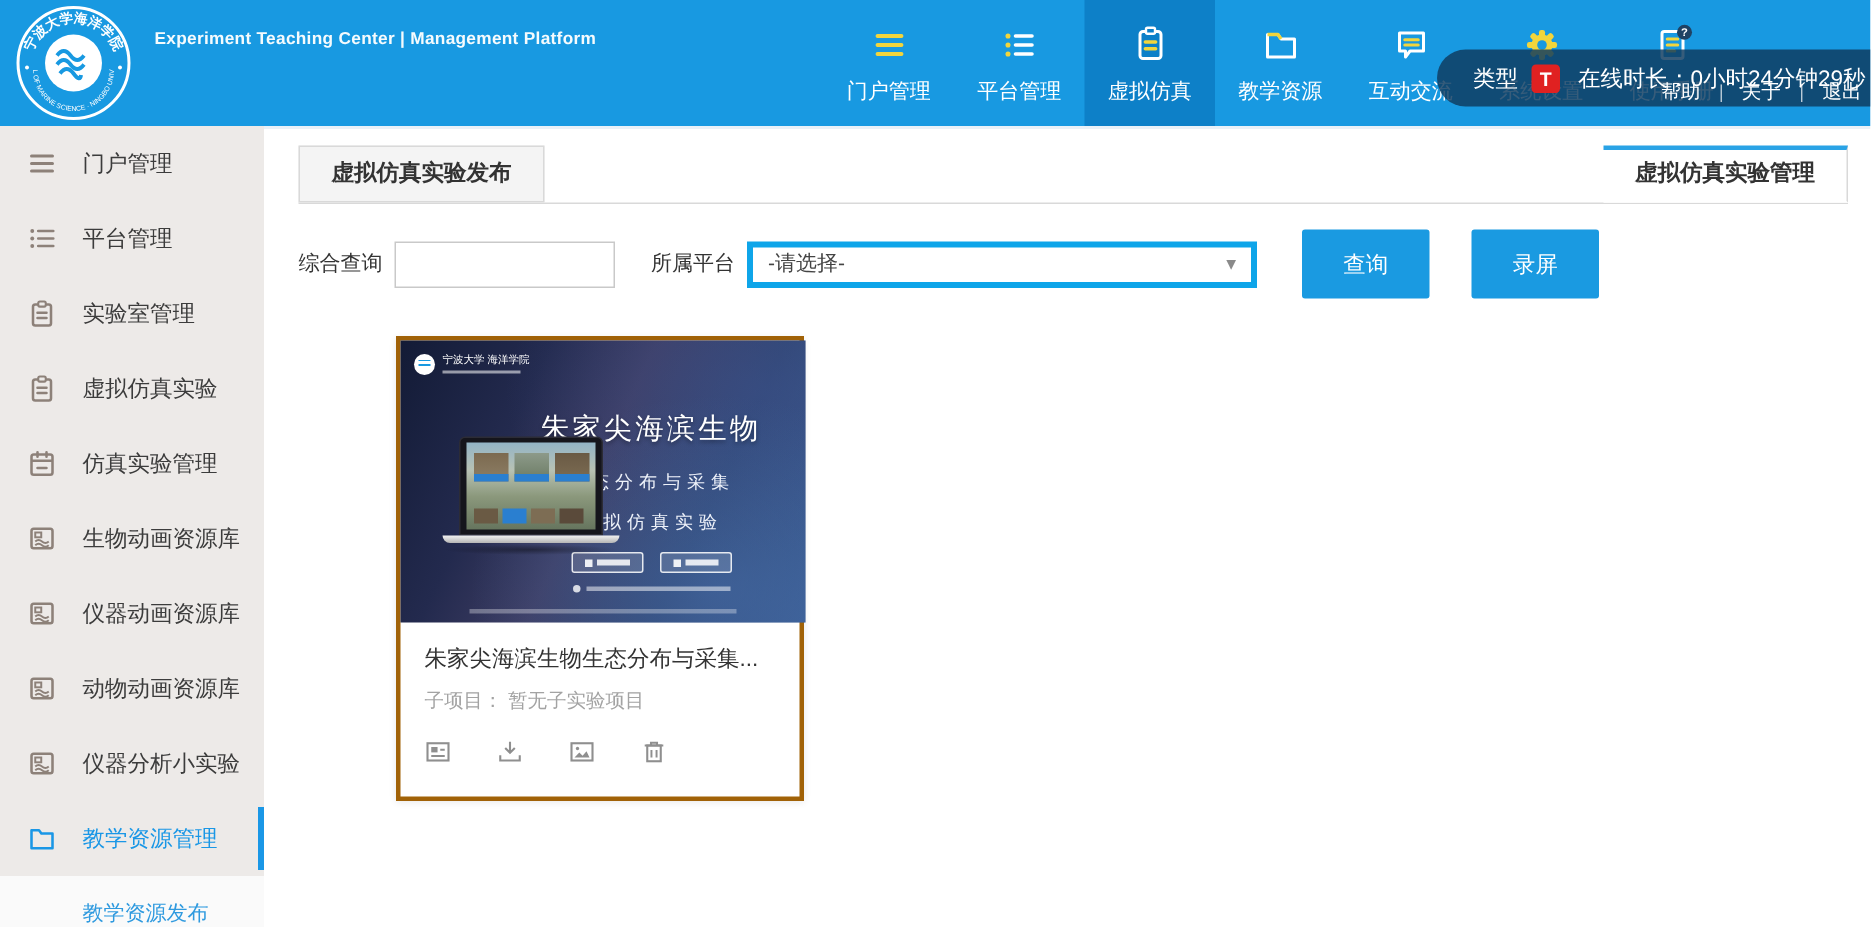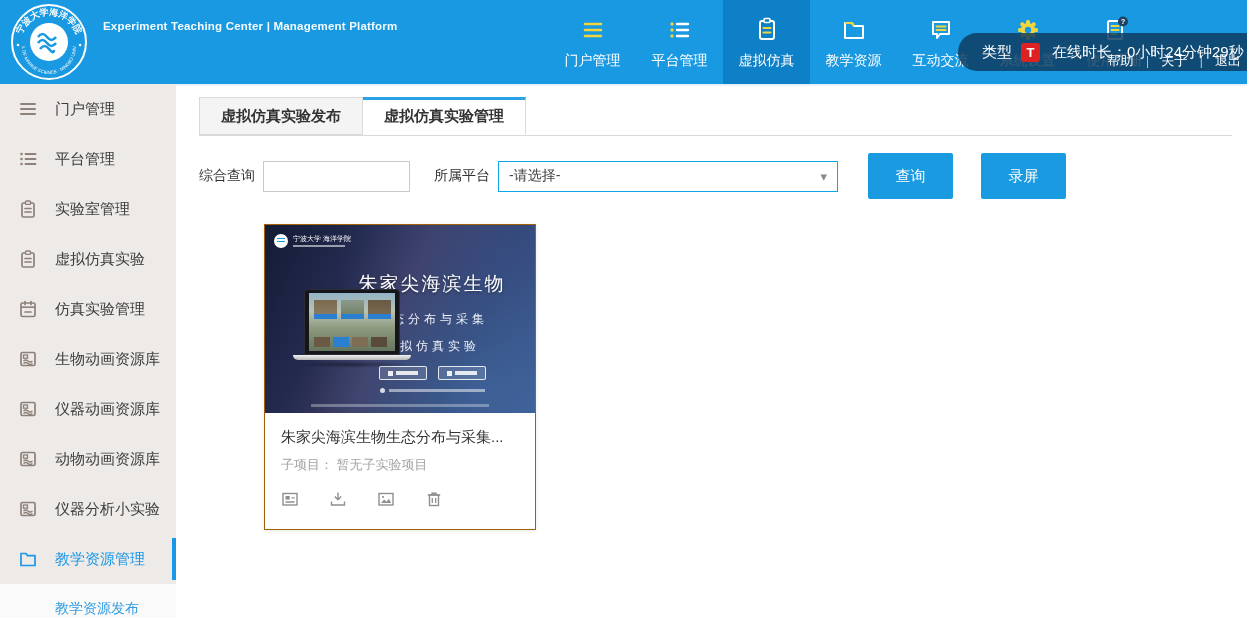--- a/index.html
+++ b/index.html
@@ -34,42 +34,42 @@
     font-size:15px; color:#3c3c3c; cursor:pointer; }
   .side-item svg { width:20px; height:20px; margin-right:17px; color:#8d8179; flex:none; }
   .side-item.active { color:#1a97e6; }
   .side-item.active svg { color:#1a97e6; }
   .active-bar { position:absolute; right:0; top:4px; bottom:4px; width:4px; background:#1a97e6; }
   .side-sub { height:50px; background:#fafafa; display:flex; align-items:center; padding-left:55px;
     font-size:14px; color:#2f9adf; cursor:pointer; }
 
   
   .main { position:absolute; left:176px; top:84px; width:1071px; height:534px; background:#fff; border-top:2px solid #e9f1f8; }
-  .tabbar { display:flex; margin:11px 15px 0 23px; border-bottom:1px solid #d9d9d9; }
+  .tabbar { display:flex; margin:11px 15px 0 23px; border-bottom:1px solid #d9d9d9;justify-content:space-between; }
   .tab { height:38px; line-height:36px; padding:0 21px; font-size:15px; font-weight:bold; color:#333;
     background:#f4f4f4; border:1px solid #d9d9d9; cursor:pointer; }
   .tab + .tab { border-left:none; }
   .tab.active { background:#fff; border-top:3px solid #2aa3e6; line-height:32px;
     margin-bottom:-1px; border-bottom:1px solid #fff; }
   .formrow { display:flex; align-items:center; margin:17px 0 0 23px; font-size:14px; color:#333; }
   .f-label { white-space:nowrap; }
   .query-input { width:147px; height:31px; margin-left:8px; border:1px solid #c9c9c9; outline:none;
     padding:0 8px; font-size:14px; font-family:inherit; background:#fff; }
-  .select { width:340px; height:31px; margin-left:8px; border:1px solid #0ea5e9; background:#fff;
+  .select { width:340px; height:31px; margin-left:8px; border:4px solid #0ea5e9; background:#fff;
     display:flex; align-items:center; padding:0 10px; cursor:pointer; color:#444; }
   .select .caret { margin-left:auto; color:#8a8a8a; font-size:13px; }
   .lbl2 { margin-left:24px; }
   .btn { width:85px; height:46px; border:none; border-radius:2px; background:#1a9ae1; color:#fff;
     font-size:15px; font-family:inherit; cursor:pointer; }
   .btn-query { margin-left:30px; }
   .btn-record { margin-left:28px; }
 
   
   .card { position:absolute; left:88px; top:138px; width:272px; background:#fff;
-    border:1px solid #a16207; box-shadow:0 1px 5px rgba(0,0,0,.09); }
+    border:3px solid #a16207; box-shadow:0 1px 5px rgba(0,0,0,.09); }
   .thumb { position:relative; width:270px; height:188px; overflow:hidden; cursor:pointer;
     background:
       radial-gradient(ellipse at 78% 88%, rgba(72,112,172,.55), transparent 55%),
       radial-gradient(ellipse at 88% 18%, rgba(64,86,148,.45), transparent 50%),
       linear-gradient(115deg,#131b36 0%,#232a4e 28%,#3e3d63 48%,#2f4470 72%,#3a5c92 100%); }
   .t-logo { position:absolute; top:9px; left:9px; display:flex; align-items:flex-start; }
   .t-logo-circle { width:14px; height:14px; border-radius:50%; background:#fff; position:relative; flex:none; }
   .t-logo-circle::after { content:""; position:absolute; left:3px; top:4px; width:8px; height:6px;
     background:repeating-linear-gradient(#1899e1 0 1px, transparent 1px 3px); }
   .t-logo-txt { margin-left:5px; color:#fff; font-size:7px; line-height:9px; white-space:nowrap; }

